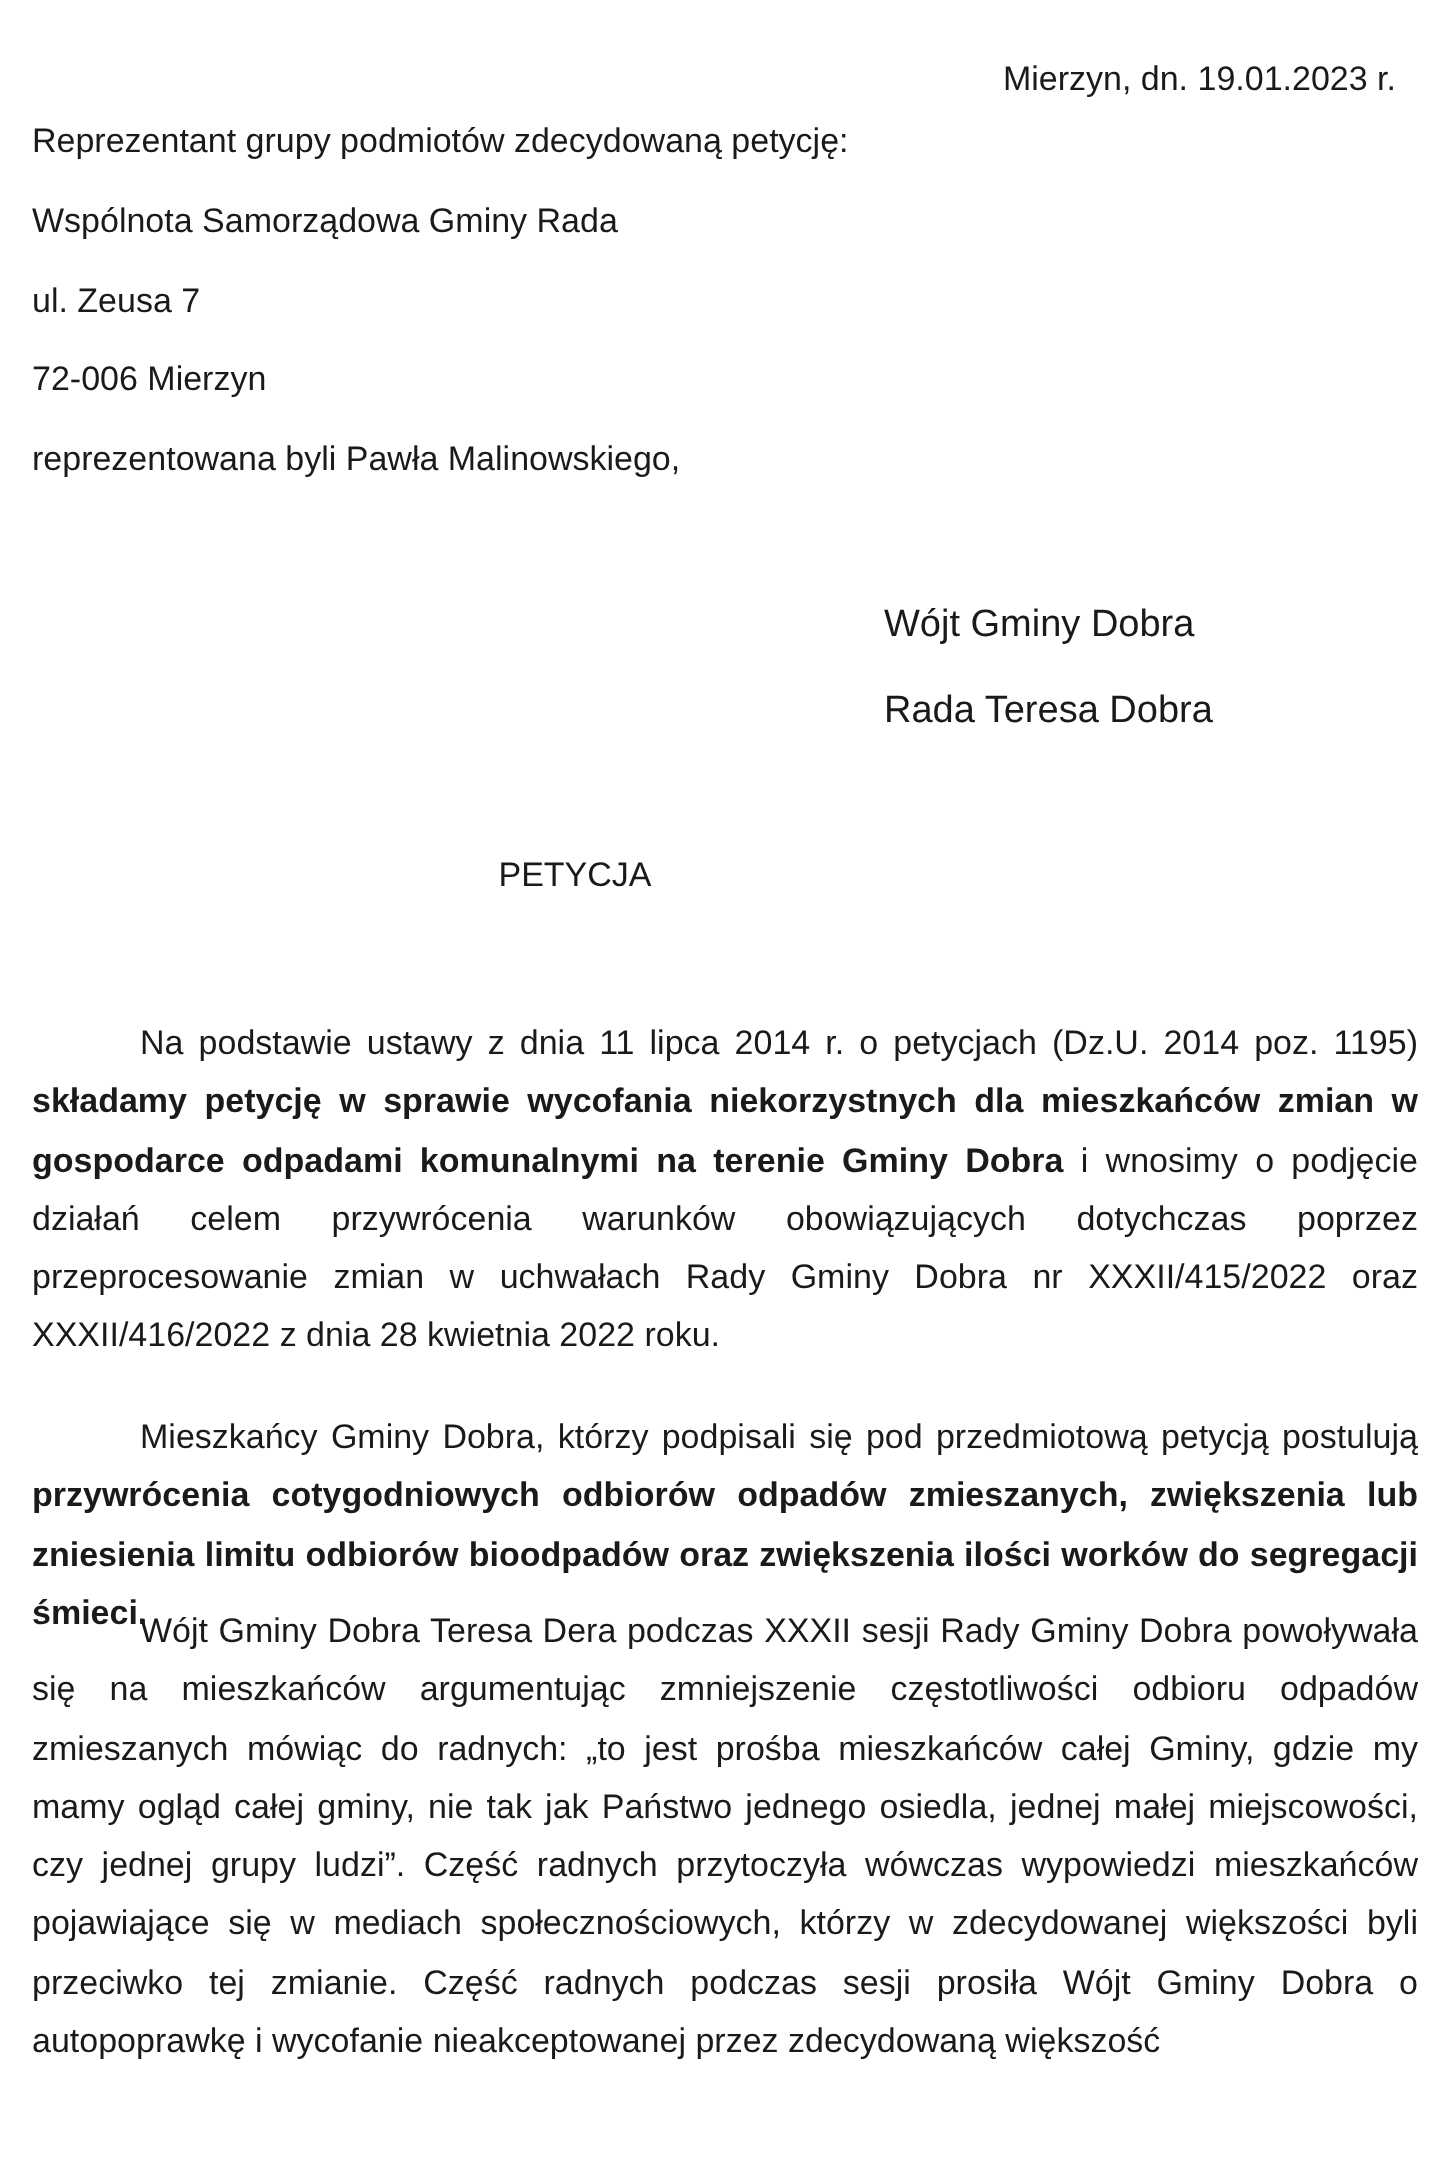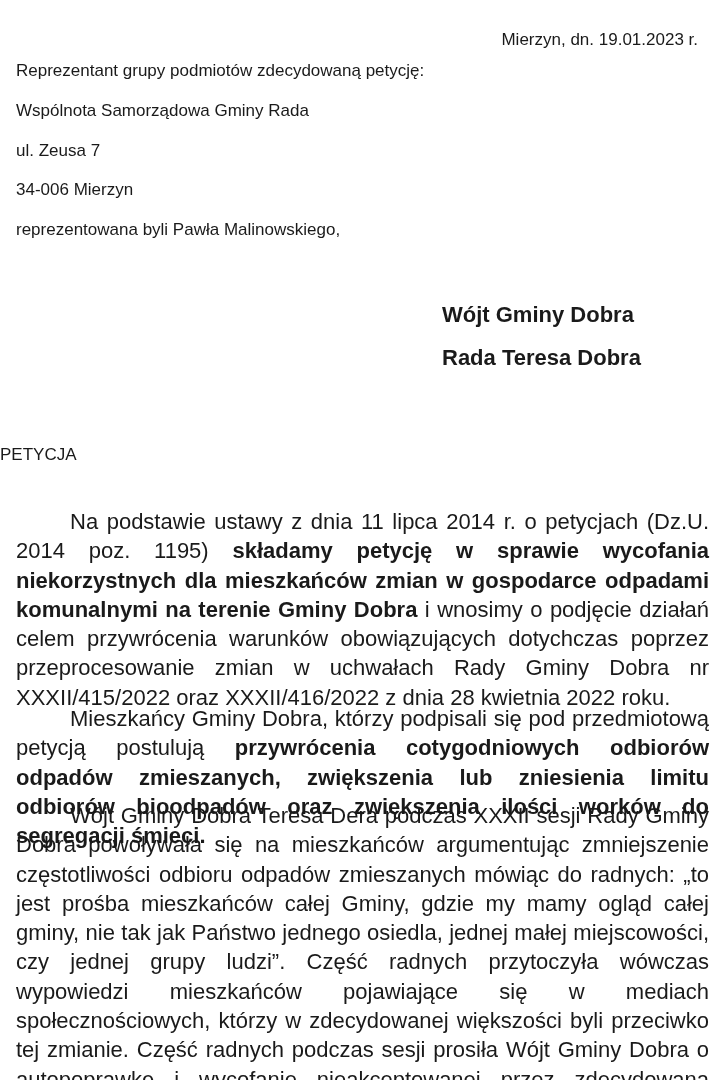--- a/index.html
+++ b/index.html
@@ -4,38 +4,38 @@
 <style>
   html, body { margin:0; padding:0; background:#ffffff; }
   body {
     width:720px; height:1080px; overflow:hidden; position:relative;
     font-family: "Liberation Sans", "DejaVu Sans", sans-serif;
     color:#1a1a1a;
   }
   .abs { position:absolute; white-space:nowrap; font-size:17px; }
   .date { right:22px; top:18px;margin-top:12px; }
   .sender { left:16px; }
-  .addr-bold { left:442px; font-weight:bold; font-size:22px; }
-  .title { left:0; width:575px; top:428px;margin-top:17px; }
+  .addr-bold { left:442px; font-weight:normal; font-size:19px; }
+  .title { left:0; width:575px; text-align:center; top:428px; }
   .para {
     position:absolute; left:16px; width:693px;
-    font-size:22px; line-height:29.3px; text-align:justify;
+    font-size:17px; line-height:29.3px; text-align:justify;
   }
   .para .indent { display:inline-block; width:54px; }
   b { font-weight:bold; }
 </style>
 </head>
 <body>
 
 <div class="abs date">Mierzyn, dn. 19.01.2023 r.</div>
 
 <div class="abs sender" style="top:61px">Reprezentant grupy podmiotów zdecydowaną petycję:</div>
 <div class="abs sender" style="top:101px">Wspólnota Samorządowa Gminy Rada</div>
 <div class="abs sender" style="top:141px">ul. Zeusa 7</div>
-<div class="abs sender" style="top:180px">34-006 Mierzyn</div>
+<div class="abs sender" style="top:180px">72-006 Mierzyn</div>
 <div class="abs sender" style="top:220px">reprezentowana byli Pawła Malinowskiego,</div>
 
 <div class="abs addr-bold" style="top:302px">Wójt Gminy Dobra</div>
 <div class="abs addr-bold" style="top:345px">Rada Teresa Dobra</div>
 
 <div class="abs title">PETYCJA</div>
 
 <div class="para" style="top:507px"><span class="indent"></span><span>Na podstawie ustawy z dnia 11 lipca 2014 r. o petycjach (Dz.U. 2014 poz. 1195) </span><b>składamy petycję w sprawie wycofania niekorzystnych dla mieszkańców zmian w gospodarce odpadami komunalnymi na terenie Gminy Dobra</b><span> i wnosimy o podjęcie działań celem przywrócenia warunków obowiązujących dotychczas poprzez przeprocesowanie zmian w uchwałach Rady Gminy Dobra nr XXXII/415/2022 oraz XXXII/416/2022 z dnia 28 kwietnia 2022 roku.</span></div>
 
 <div class="para" style="top:704px"><span class="indent"></span><span>Mieszkańcy Gminy Dobra, którzy podpisali się pod przedmiotową petycją postulują </span><b>przywrócenia cotygodniowych odbiorów odpadów zmieszanych, zwiększenia lub zniesienia limitu odbiorów bioodpadów oraz zwiększenia ilości worków do segregacji śmieci.</b></div>

